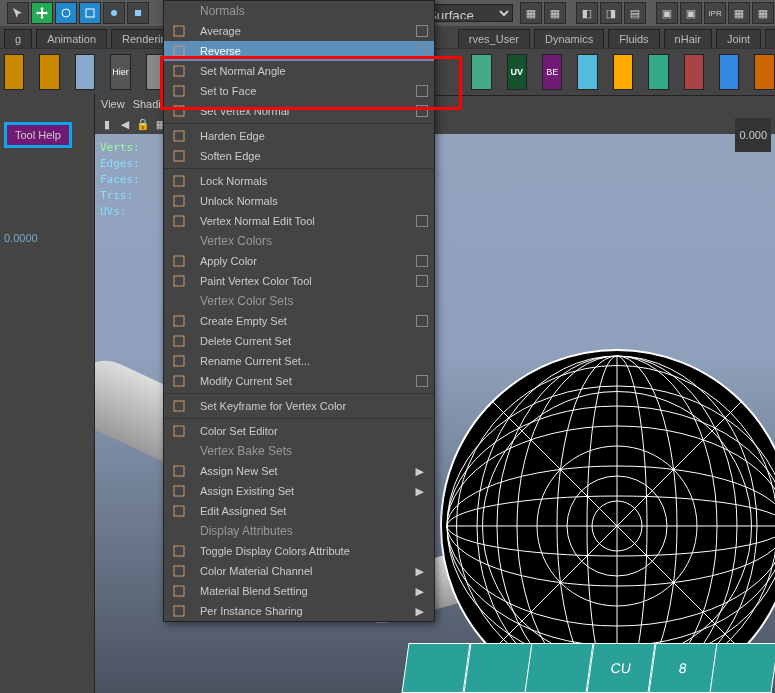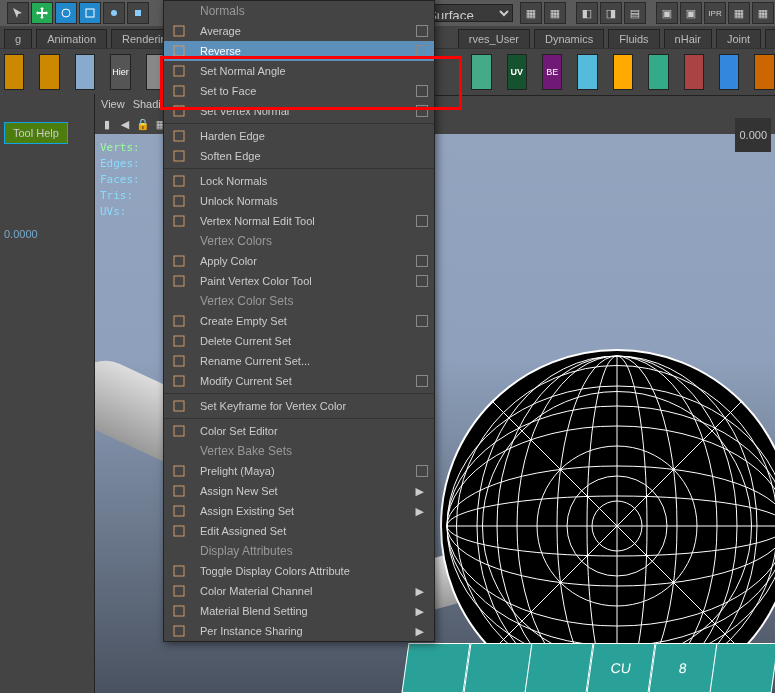--- a/index.html
+++ b/index.html
@@ -5,21 +5,21 @@
 html,body{margin:0;padding:0;width:775px;height:693px;background:#444;font-family:Arial,sans-serif;font-size:11px;color:#ccc;overflow:hidden;position:relative}
 .topbar{position:absolute;left:0;top:0;right:0;height:26px;background:#5a5a5a;display:flex;align-items:center}
 .topbar .sq{width:20px;height:20px;margin:0 1px;background:#444;border:1px solid #2a2a2a;display:flex;align-items:center;justify-content:center}
 .topbar .sq svg{width:14px;height:14px}
 .nlsurf{background:#3a3a3a;color:#ccc;height:18px;padding:2px 22px 2px 6px;border:1px solid #222;margin:0 6px}
 .shelfTabs{position:absolute;left:0;top:26px;right:0;height:22px;background:#444;display:flex;align-items:flex-end;gap:4px;padding-left:4px}
 .shelfTabs .tab{background:#3a3a3a;padding:3px 10px;color:#bbb;font-size:11px;border:1px solid #222;border-bottom:none}
 .shelf{position:absolute;left:0;top:48px;right:0;height:46px;background:#444;display:flex;align-items:center;gap:15px;padding-left:4px;border-top:1px solid #333;border-bottom:1px solid #222}
 .shelf .ic{width:34px;height:34px;background:#3a3a3a;border:1px solid #222;display:flex;align-items:center;justify-content:center;color:#888;font-size:9px;text-align:center;line-height:1}
 .leftpane{position:absolute;left:0;top:94px;width:95px;bottom:0;background:#444;border-right:1px solid #222;padding:4px;box-sizing:border-box}
-.toolhelp{background:#4d7c0f;border:1px solid #0ea5e9;padding:4px 8px;margin-top:24px;display:inline-block}
+.toolhelp{background:#701a75;border:3px solid #0ea5e9;padding:4px 8px;margin-top:24px;display:inline-block}
 .stat{color:#7ac;margin-top:84px;font-size:11px}
 .panelbar{position:absolute;left:95px;top:94px;height:20px;background:#444;display:flex;align-items:center;gap:8px;padding:0 6px;color:#ccc}
 .panelIconRow{position:absolute;left:95px;top:114px;right:0;height:20px;background:#444;display:flex;align-items:center;gap:2px;padding:0 4px}
 .panelIconRow .pi{width:16px;height:16px;display:flex;align-items:center;justify-content:center}
 .hud{position:absolute;left:100px;top:140px;color:#0ee;font-family:monospace;font-size:11px;line-height:16px;z-index:3}
 .hud .g{color:#9f9}.hud .c{color:#8df}
 .viewport{position:absolute;left:95px;top:134px;right:0;bottom:0;background:linear-gradient(#93a4bf 0%,#8ea0bb 40%,#4a5260 100%);overflow:hidden}
 .sphere{position:absolute;left:345px;top:215px;width:350px;height:350px;border-radius:50%;background:#000;border:2px solid #fff}
 .sphere::before{content:"";position:absolute;inset:14px;border-radius:50%;border:1px solid #fff}
 .sphere::after{content:"";position:absolute;inset:40px;border-radius:50%;border:1px solid #fff}
@@ -349,29 +349,20 @@
         </div>
         <div class="lbl">Color Set Editor</div>
       </div>
       <div class="grp">Vertex Bake Sets</div>
       <div class="item">
         <div class="ico">
           <svg width="16" height="16" viewBox="0 0 16 16">
             <rect x="3" y="3" width="10" height="10" fill="none" stroke="#c96" stroke-width="1"></rect>
           </svg>
         </div>
-        <div class="lbl">Prelight (Maya)</div>
-        <div class="box"></div>
-      </div>
-      <div class="item">
-        <div class="ico">
-          <svg width="16" height="16" viewBox="0 0 16 16">
-            <rect x="3" y="3" width="10" height="10" fill="none" stroke="#c96" stroke-width="1"></rect>
-          </svg>
-        </div>
         <div class="lbl">Assign New Set</div>
         <div class="arr">▶</div>
       </div>
       <div class="item">
         <div class="ico">
           <svg width="16" height="16" viewBox="0 0 16 16">
             <rect x="3" y="3" width="10" height="10" fill="none" stroke="#c96" stroke-width="1"></rect>
           </svg>
         </div>
         <div class="lbl">Assign Existing Set</div>

